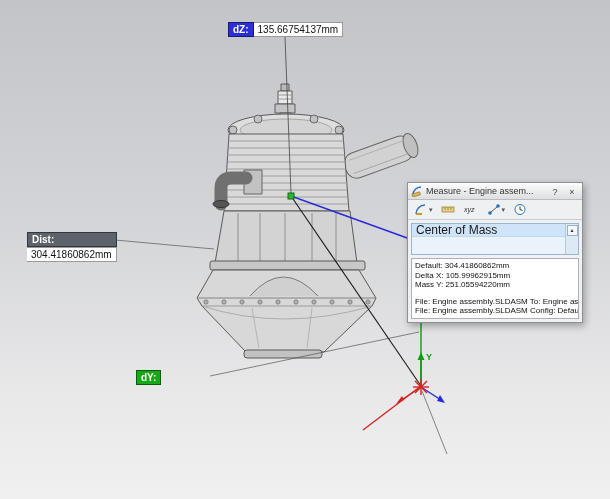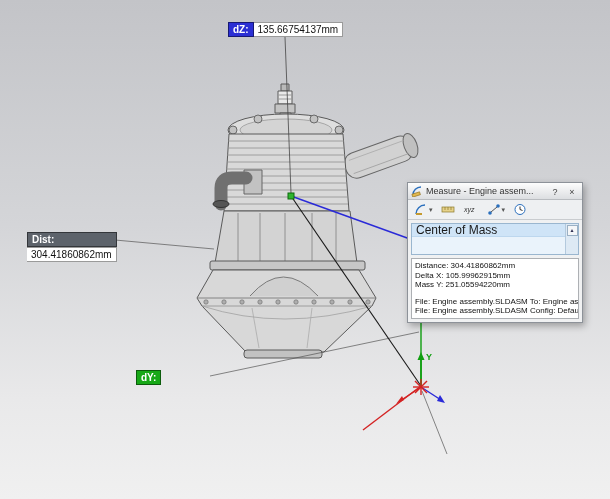--- a/index.html
+++ b/index.html
@@ -224,21 +224,21 @@
     <div class="sel-box">
       <div class="sel-list">
         <div class="sel-item">Center of Mass</div>
       </div>
       <div class="sel-strip">
         <div class="sel-collapse">▴</div>
       </div>
     </div>
 
     <div class="results">
-      <div class="res-line">Distance: 304.41860862mm</div>
+      <div class="res-line">Default: 304.41860862mm</div>
       <div class="res-line">Delta X: 105.99962915mm</div>
       <div class="res-line">Mass Y: 251.05594220mm</div>
       <div class="res-line file-sep">File: Engine assembly.SLDASM To: Engine assembly.SLDASM</div>
       <div class="res-line">File: Engine assembly.SLDASM Config: Default</div>
     </div>
   </div>
 
 </div>
 
 </body></html>

